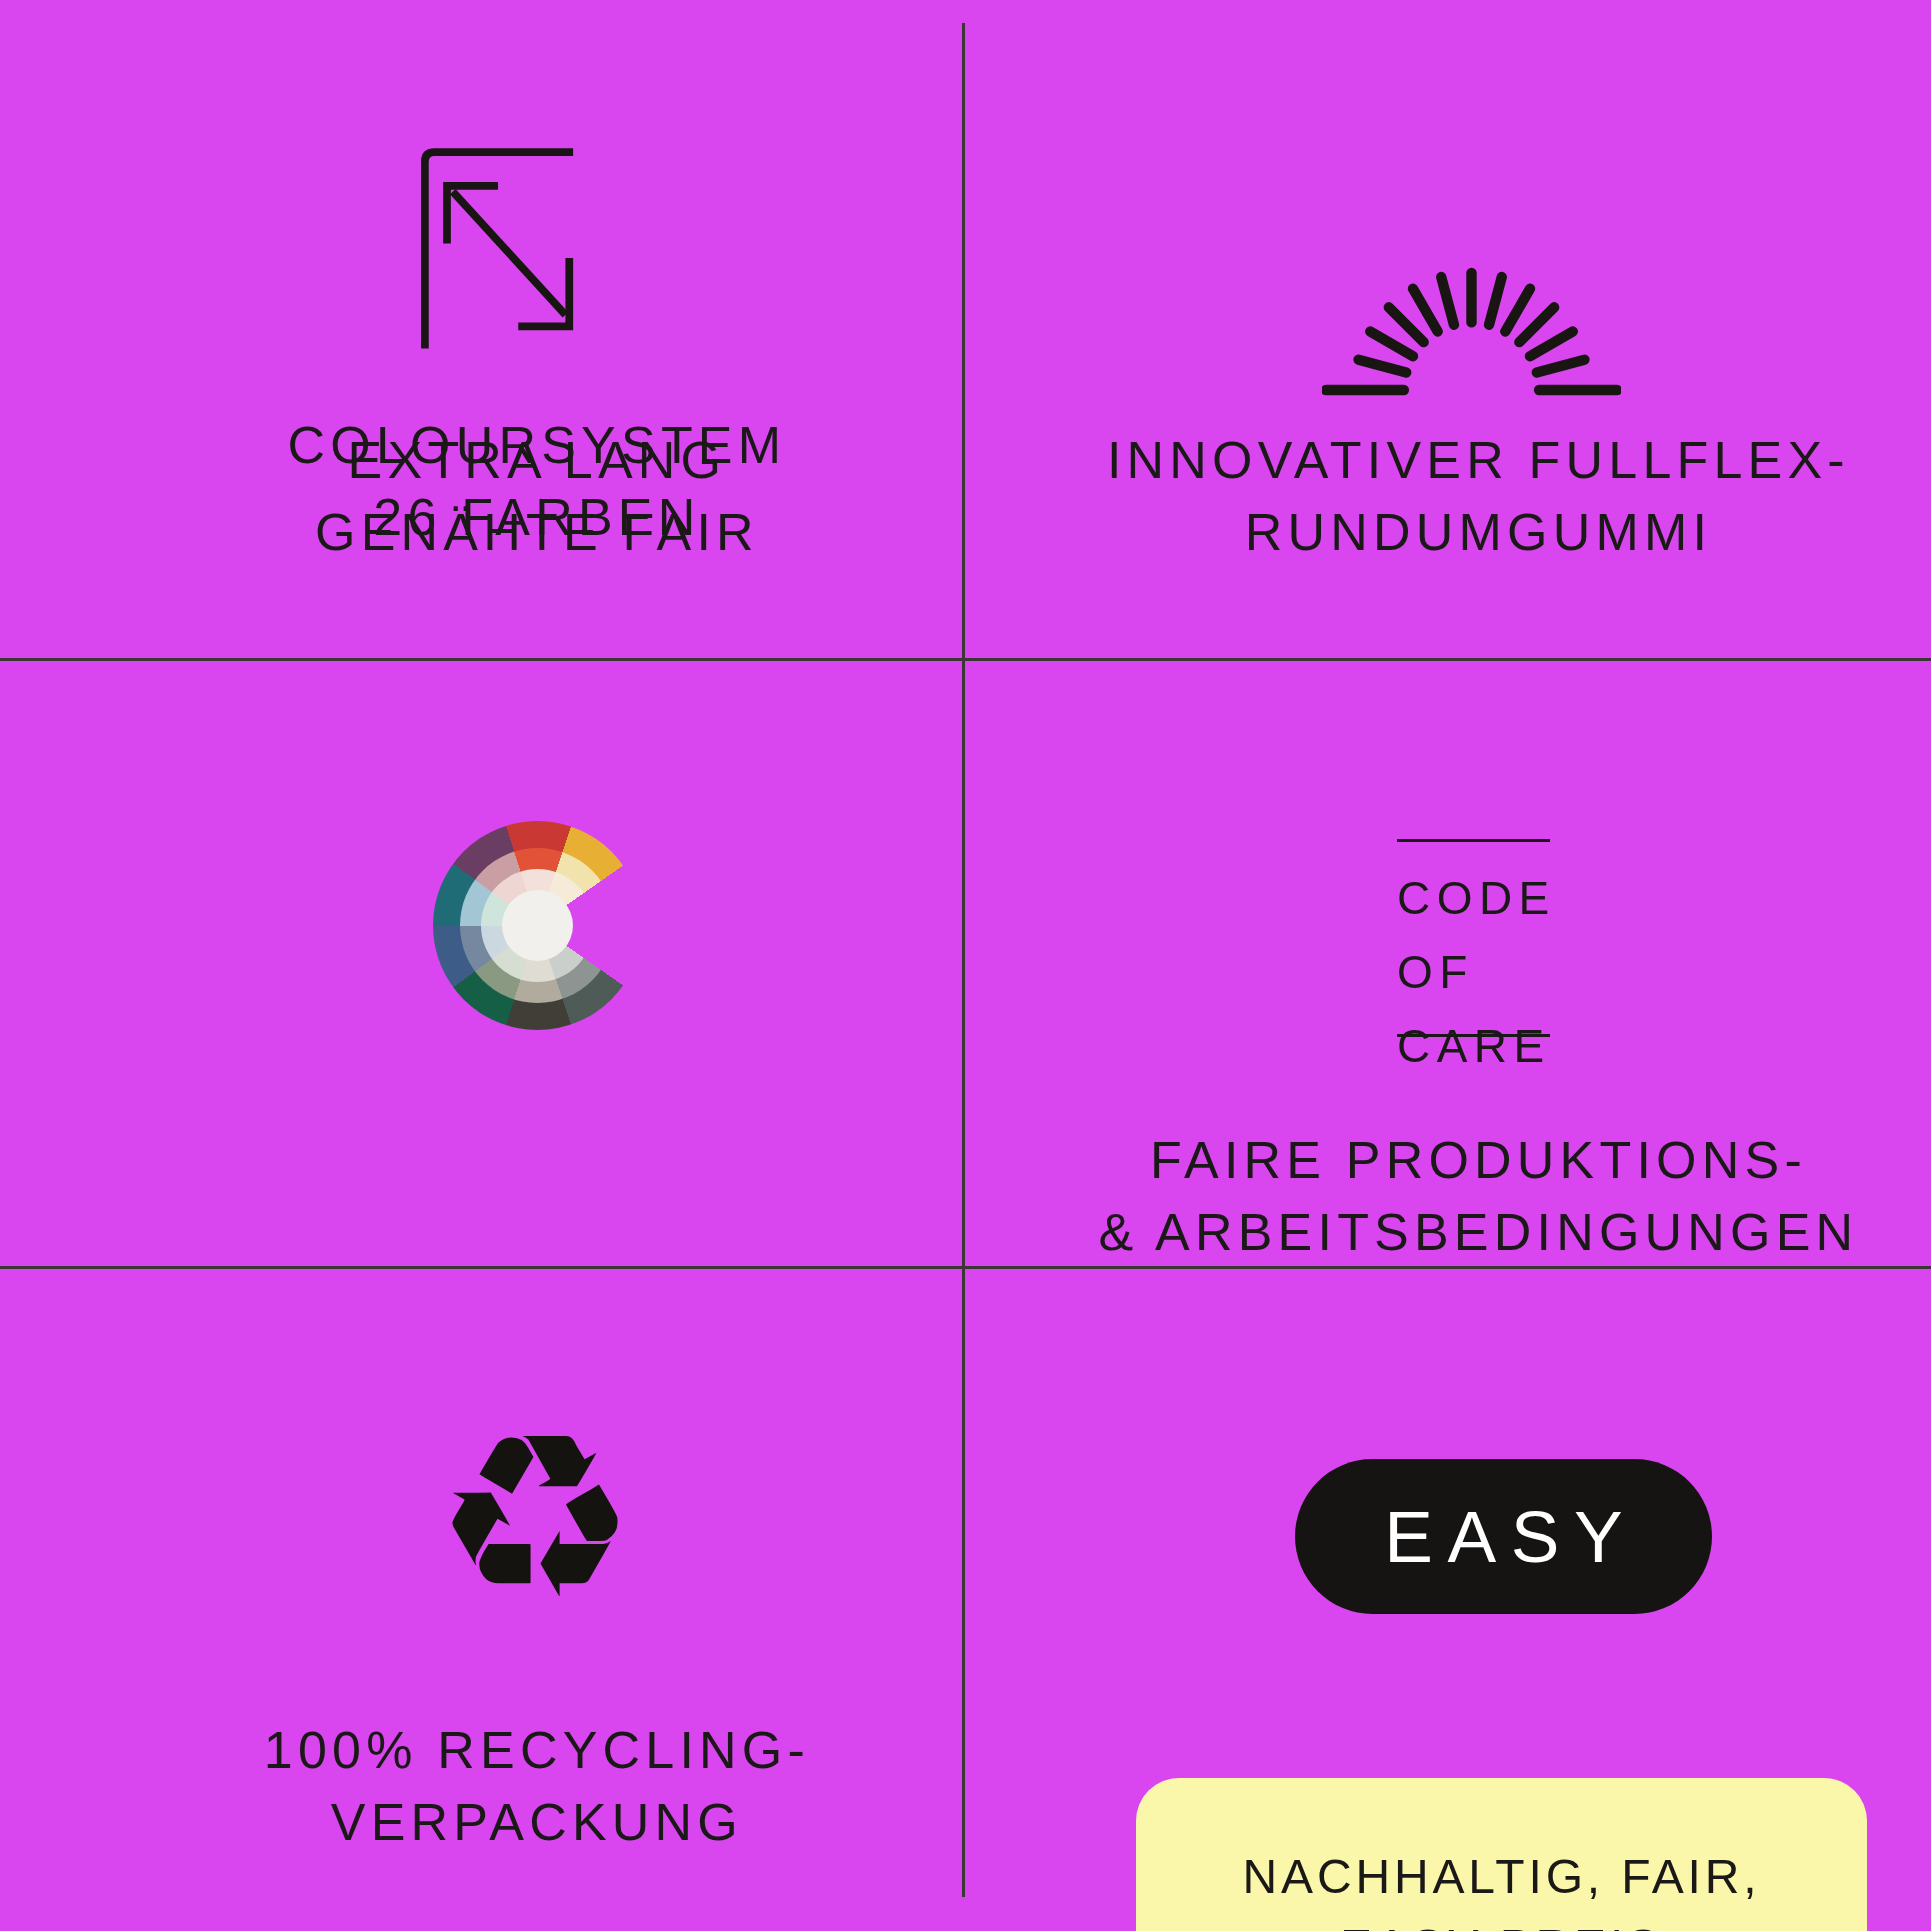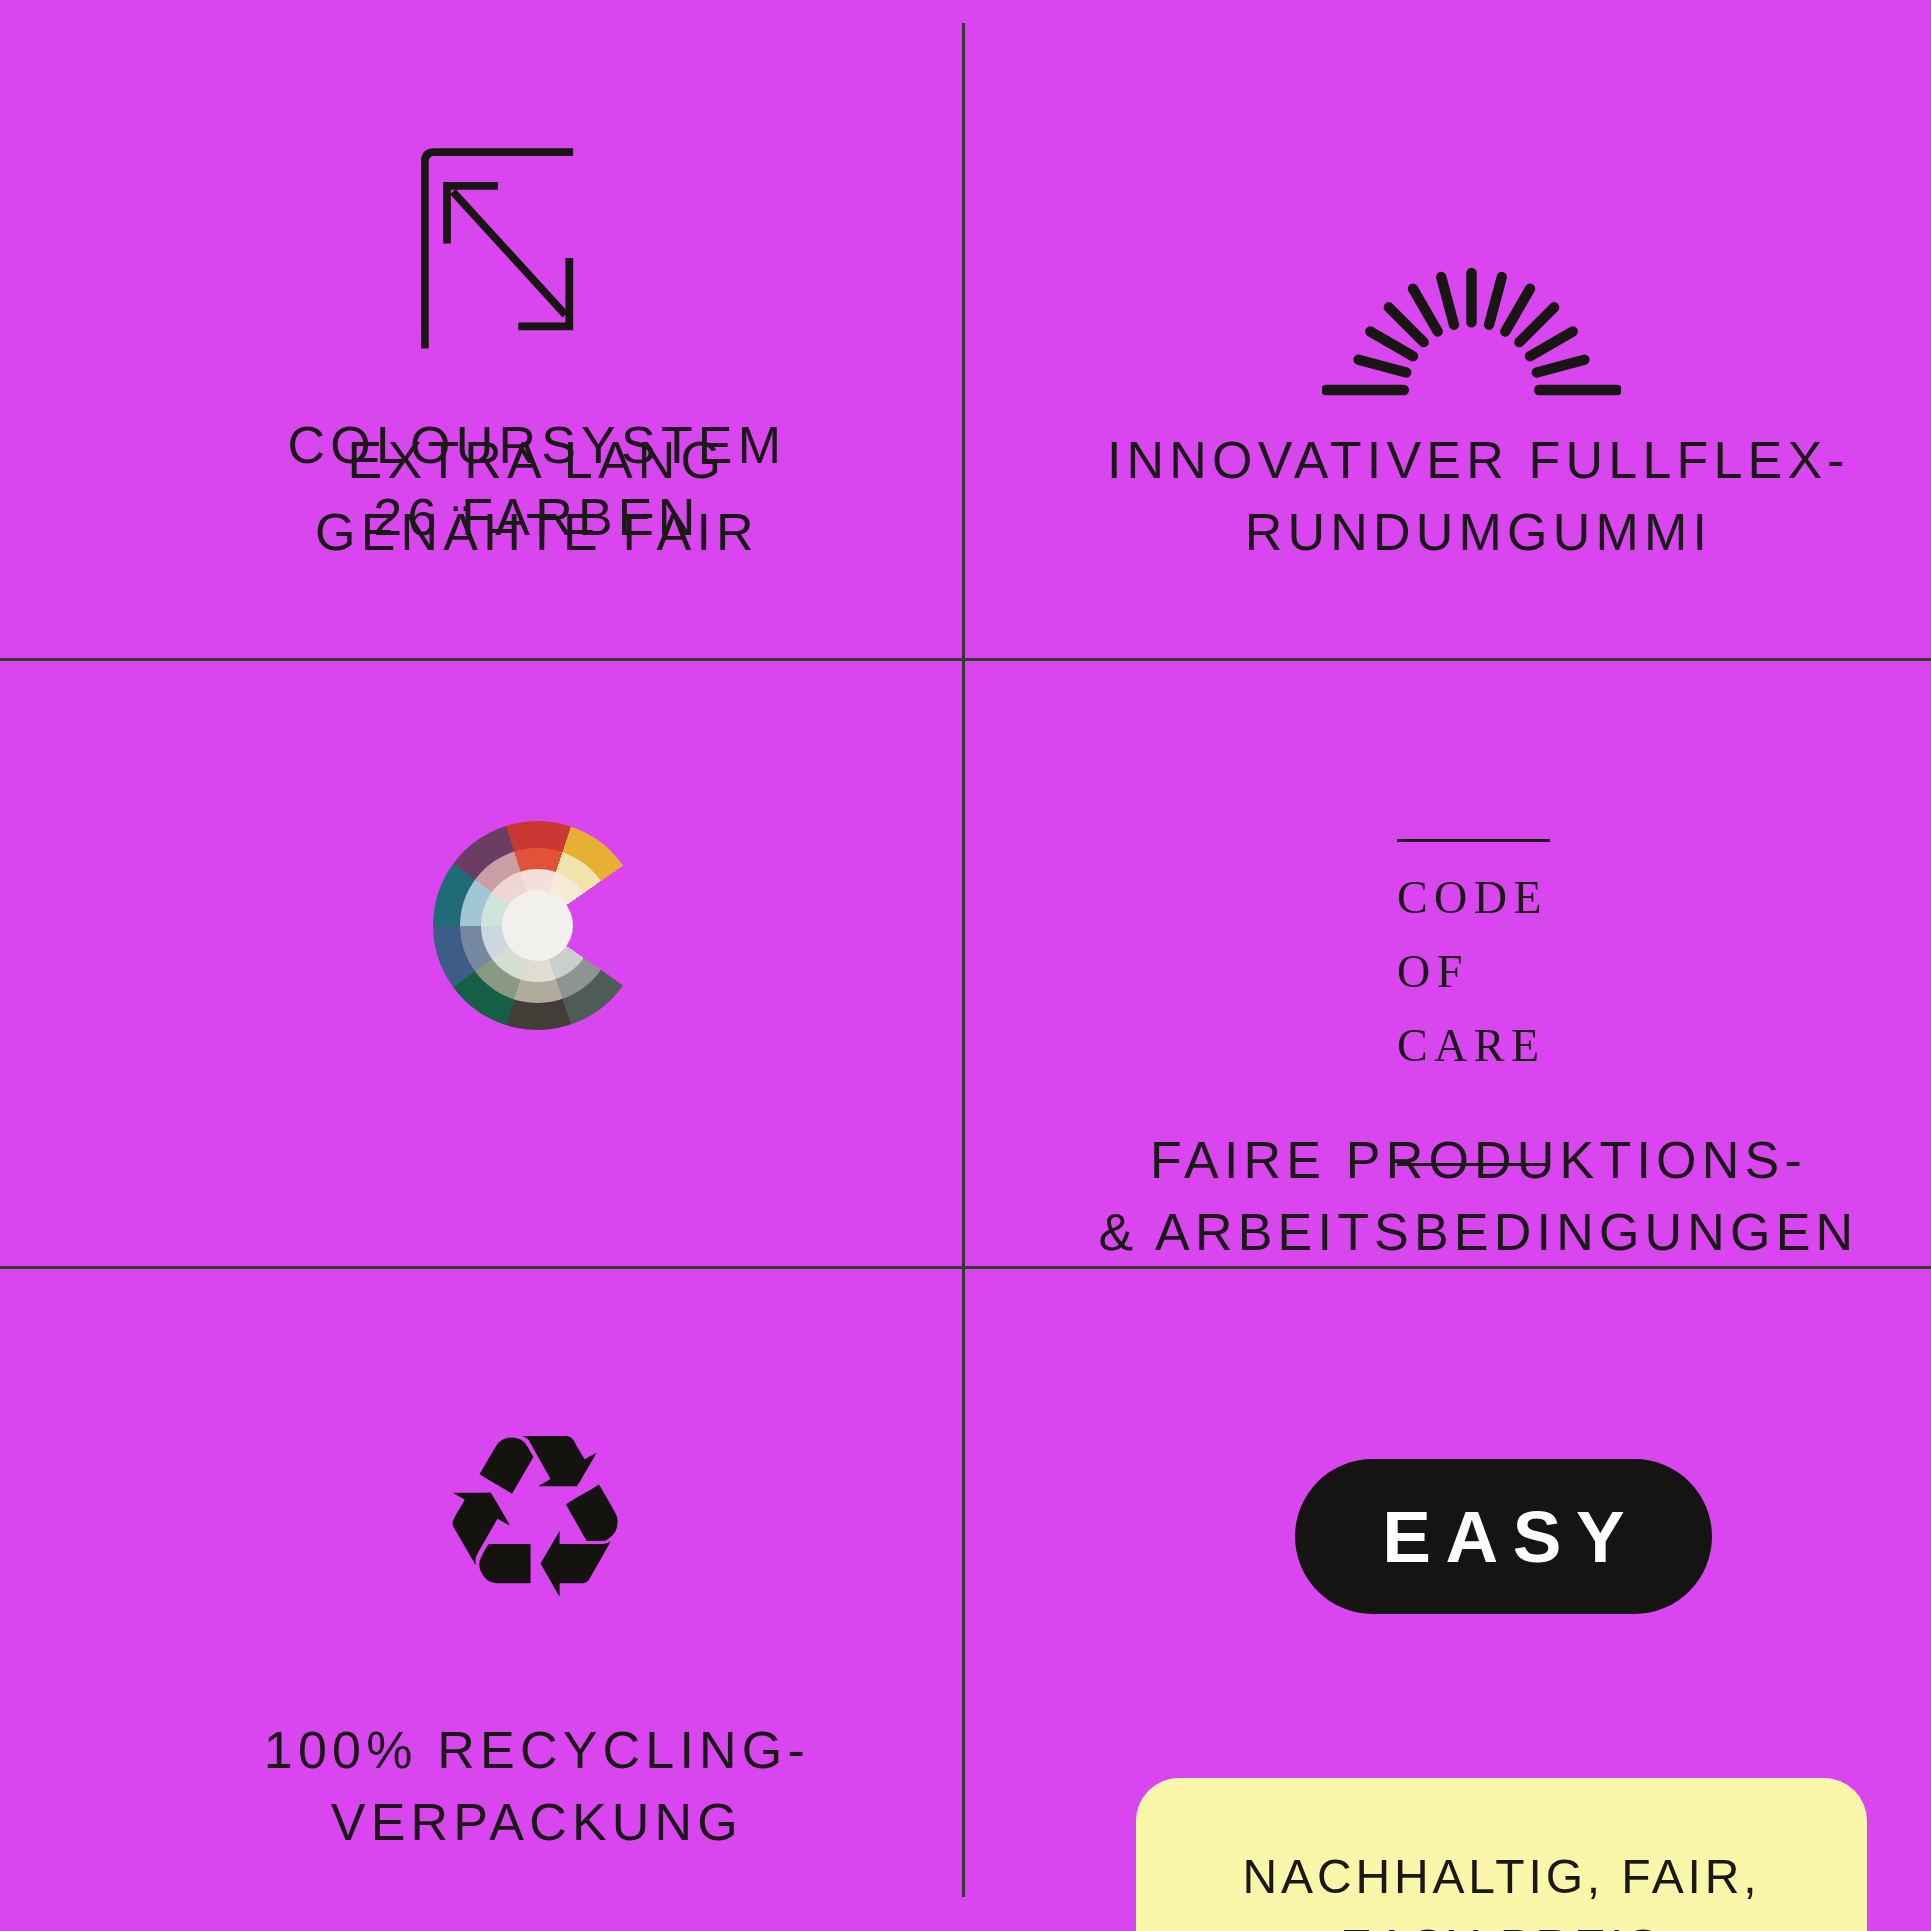--- a/index.html
+++ b/index.html
@@ -39,40 +39,39 @@
   .icon-sun{position:absolute;left:316px;top:218px;}
 
   .wheel{position:absolute;left:393px;top:145px;width:209px;height:209px;}
   .wheel .ring,.wheel .hole{position:absolute;border-radius:50%;}
   .wheel .r-outer{inset:0;}
   .wheel .r-middle{inset:27px;}
   .wheel .r-inner{inset:48px;}
   .wheel .hole{inset:69px;}
 
   .coc{
-    position:absolute;left:391px;top:163px;width:153px;height:327px;
+    position:absolute;left:391px;top:163px;width:153px;height:198px;
     box-sizing:border-box;border-top:3.9px solid #1B1918;border-bottom:3.9px solid #1B1918;
     padding-top:19.3px;
-    font-family:Liberation Serif, serif;
   }
   .coc .ln{display:block;font-size:46px;letter-spacing:0.14em;line-height:74px;font-weight:400;}
 
   .recycle-glyph{
     position:absolute;left:0;right:0;top:124px;height:217px;
     display:flex;align-items:center;justify-content:center;
     font-family:"DejaVu Sans",sans-serif;
     font-size:227px;line-height:1;color:#151310;
     transform:translateX(13.5px);
   }
 
   .easy-badge{
     position:absolute;left:289px;top:174px;width:417px;height:155px;
     border-radius:82px;display:flex;align-items:center;justify-content:center;
   }
-  .easy-badge .lbl{font-size:73px;font-weight:700;letter-spacing:0.20em;text-indent:0.20em;}
+  .easy-badge .lbl{font-size:73px;font-weight:400;letter-spacing:0.20em;text-indent:0.20em;}
 
   .highlight-box{
     position:absolute;left:130px;top:493px;width:731px;height:241px;
     border-radius:43px;box-sizing:border-box;padding-top:64px;
     text-align:center;
   }
   .highlight-box .ln{display:block;font-size:48px;letter-spacing:0.08em;line-height:70px;font-weight:400;white-space:nowrap;}
 
   svg .stroke{stroke:#181512;fill:none;}
 </style>

